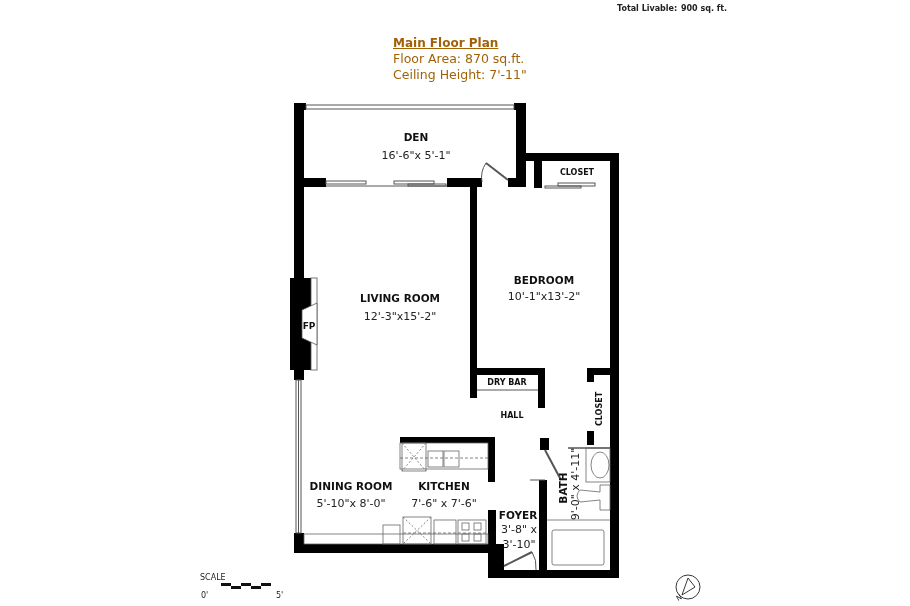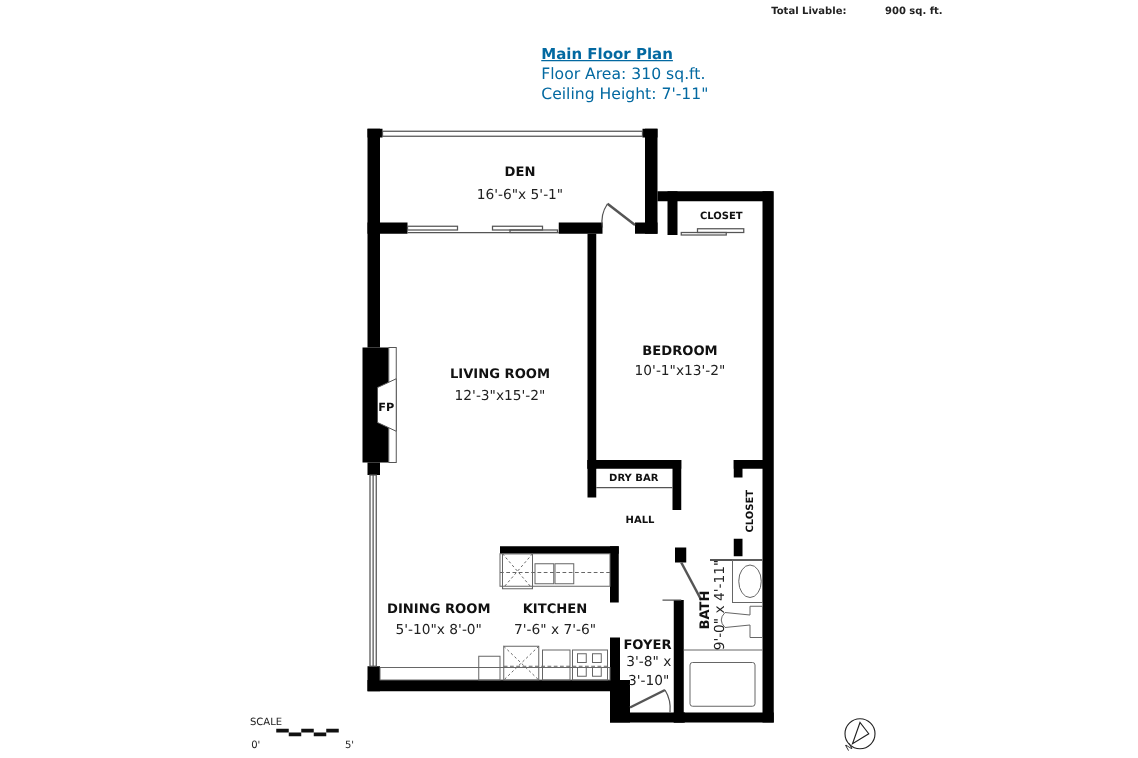--- a/index.html
+++ b/index.html
@@ -1,37 +1,37 @@
 <!DOCTYPE html>
 <html><head>
 <meta charset="utf-8">
 <style>
   html, body { margin: 0; padding: 0; background: #ffffff; }
   body { width: 910px; height: 606px; position: relative; overflow: hidden; font-family: "DejaVu Sans", "Liberation Sans", sans-serif; color: #111; }
   .total { position: absolute; top: 4px; left: 617px; font-size: 8px; font-weight: bold; color: #222; }
-  .total .lbl { margin-right: 28px; }
-  .title-block { position: absolute; left: 393px; top: 35px; font-size: 12.5px; line-height: 16px; color: #0369a1; margin-left: 40px; }
+  .total .lbl { margin-right: 1px; }
+  .title-block { position: absolute; left: 393px; top: 35px; font-size: 12.5px; line-height: 16px; color: #a16207; }
   .title-block .t { font-weight: bold; text-decoration: underline; font-size: 12px; }
   svg { position: absolute; left: 0; top: 0; }
   .room-name { font-family: "DejaVu Sans", "Liberation Sans", sans-serif; font-weight: bold; font-size: 10.5px; fill: #111; text-anchor: middle; }
   .room-dim { font-family: "DejaVu Sans", "Liberation Sans", sans-serif; font-size: 11px; fill: #222; text-anchor: middle; }
   .small-label { font-family: "DejaVu Sans", "Liberation Sans", sans-serif; font-weight: bold; font-size: 8px; fill: #111; text-anchor: middle; }
   .scale-text { font-family: "DejaVu Sans", "Liberation Sans", sans-serif; font-size: 8px; fill: #222; }
 </style>
 </head>
 <body>
 
 <div class="total">
   <span class="lbl">Total Livable:</span>
   <span>900 sq. ft.</span>
 </div>
 
 <div class="title-block">
   <div class="t">Main Floor Plan</div>
-  <div>Floor Area: 310 sq.ft.</div>
+  <div>Floor Area: 870 sq.ft.</div>
   <div>Ceiling Height: 7'-11"</div>
 </div>
 
 <svg width="910" height="606" viewBox="0 0 910 606">
 
   <g fill="#000">
 
     <rect x="294" y="103" width="10" height="175"></rect>
 
     <rect x="294" y="370" width="10" height="10"></rect>

